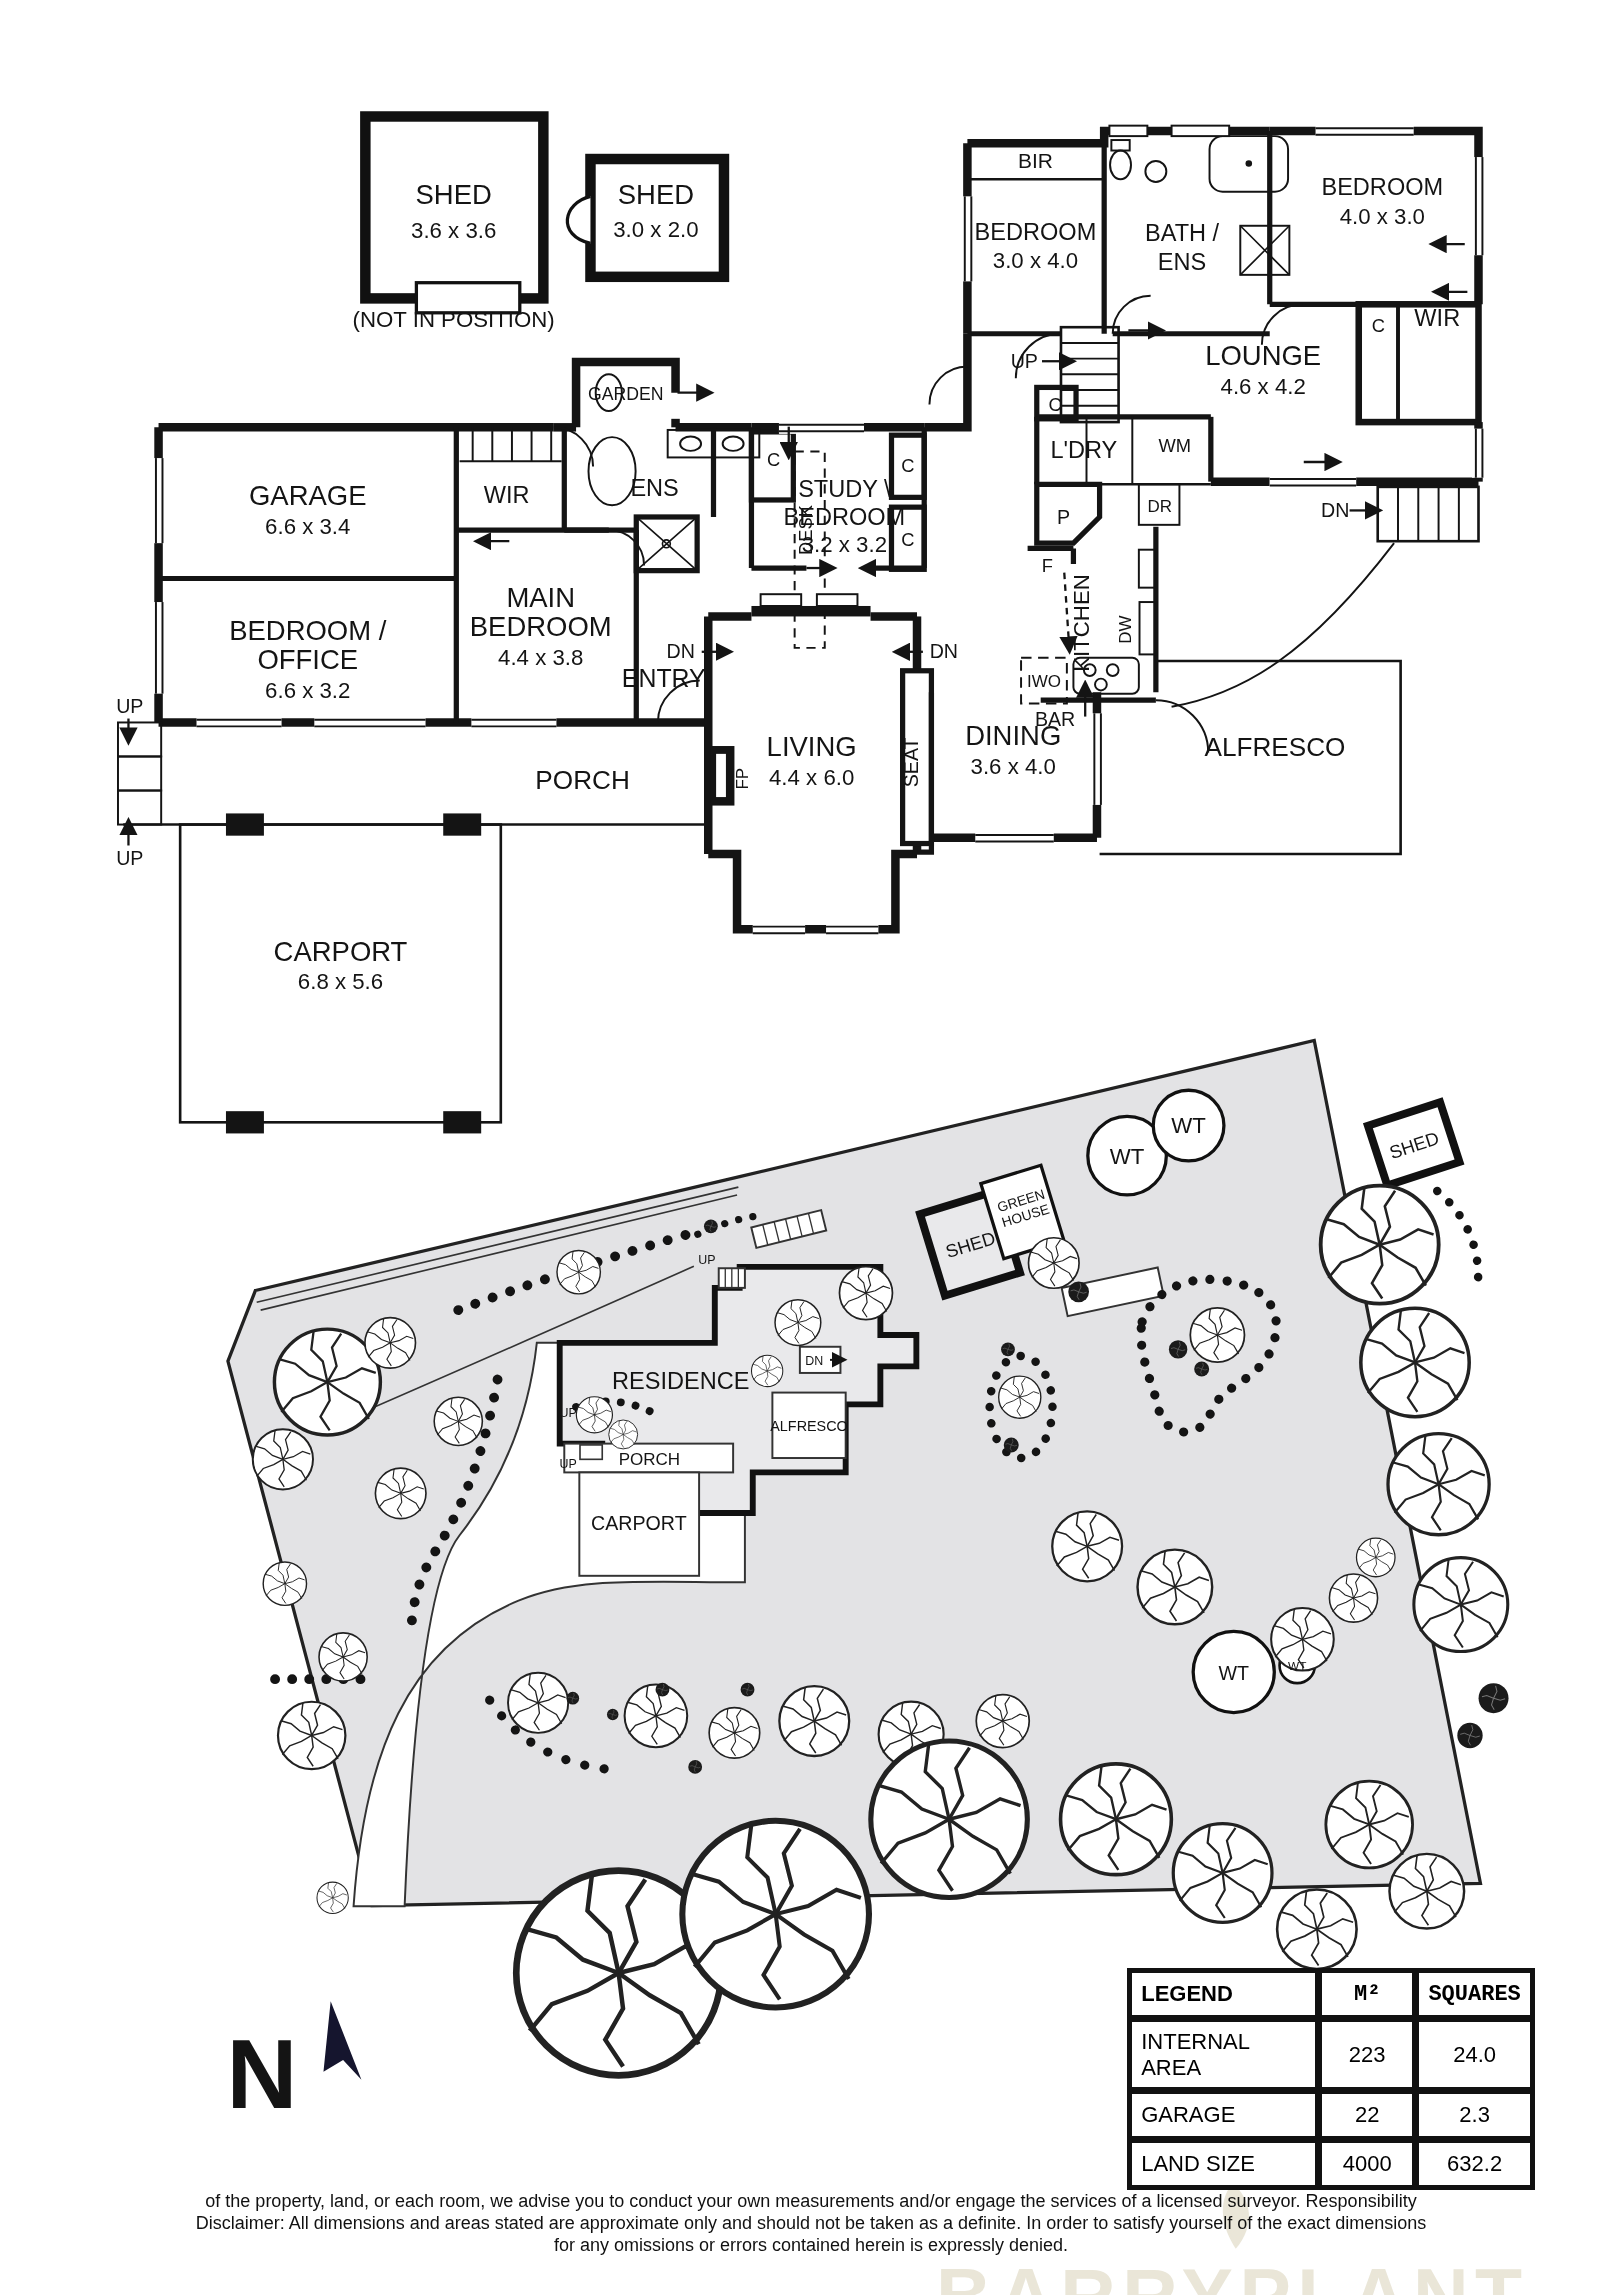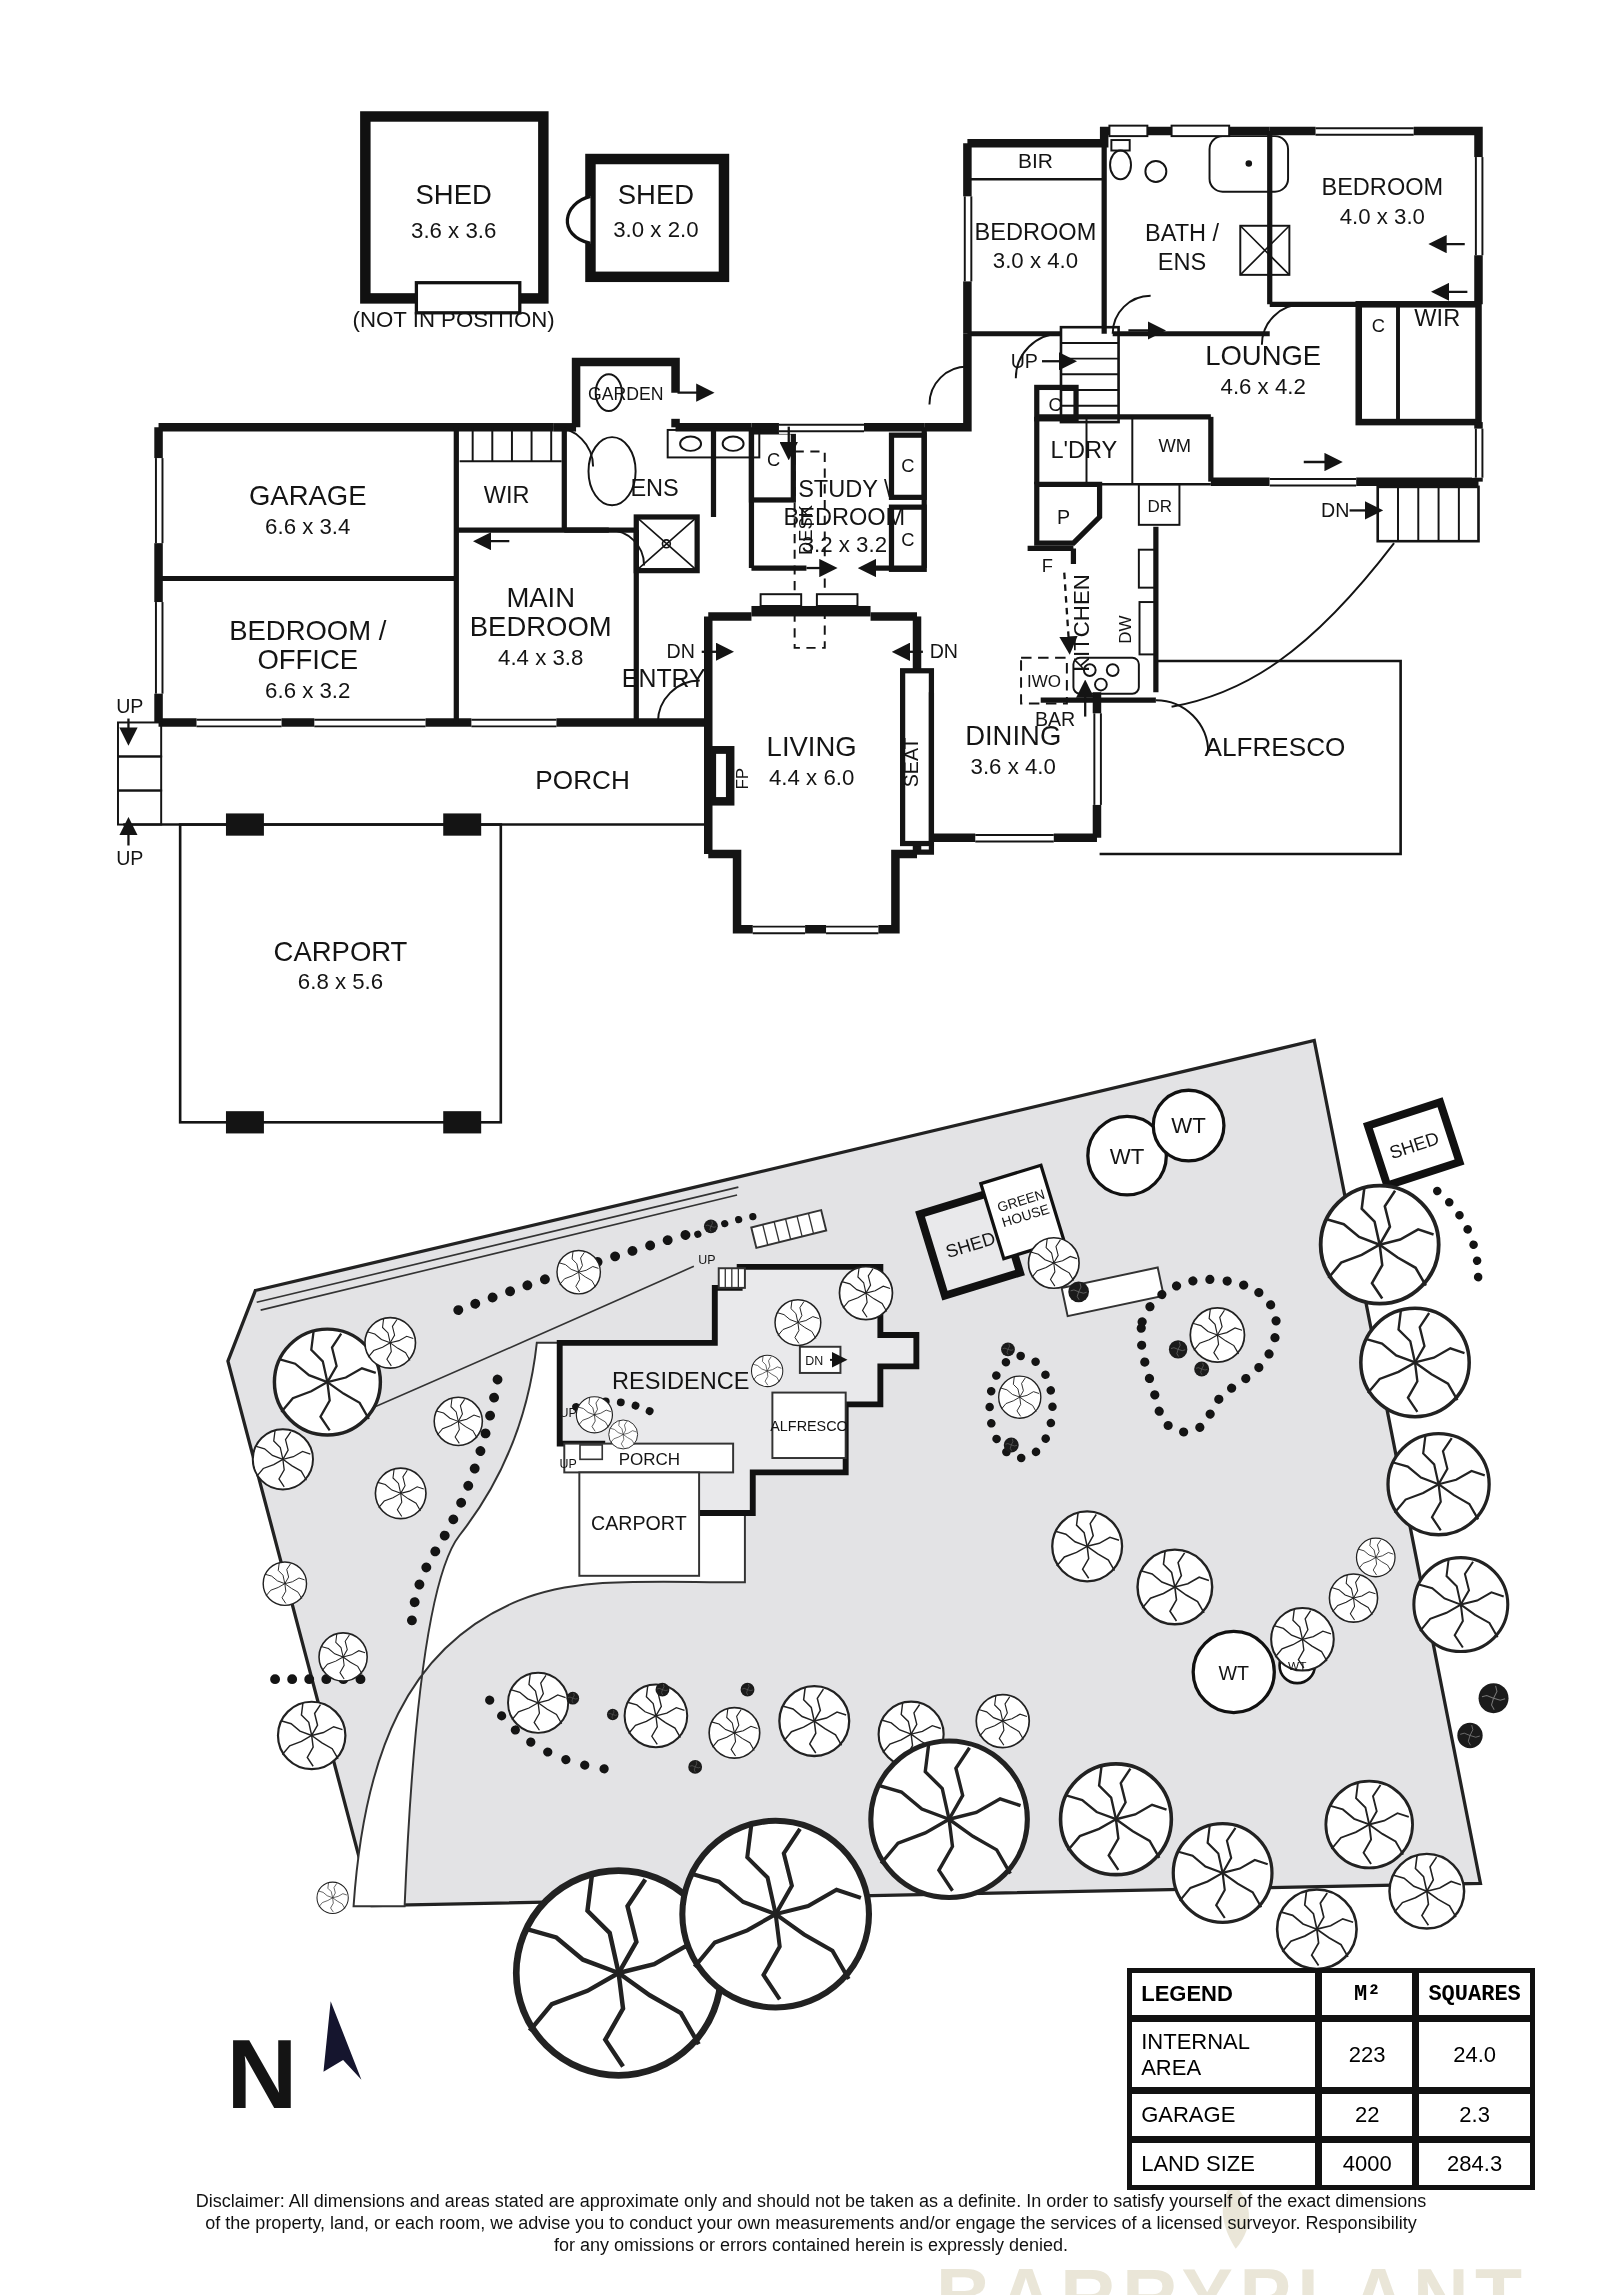--- a/index.html
+++ b/index.html
@@ -512,25 +512,25 @@
     <td class="num">24.0</td>
   </tr>
   <tr>
     <td class="lab">GARAGE</td>
     <td class="num">22</td>
     <td class="num">2.3</td>
   </tr>
   <tr>
     <td class="lab">LAND SIZE</td>
     <td class="num">4000</td>
-    <td class="num">284.3</td>
+    <td class="num">632.2</td>
   </tr>
 </tbody>
     </table>
 
 <div class="disclaimer">
+  <div>of the property, land, or each room, we advise you to conduct your own measurements and/or engage the services of a licensed surveyor. Responsibility</div>
   <div>Disclaimer: All dimensions and areas stated are approximate only and should not be taken as a definite. In order to satisfy yourself of the exact dimensions</div>
-  <div>of the property, land, or each room, we advise you to conduct your own measurements and/or engage the services of a licensed surveyor. Responsibility</div>
   <div>for any omissions or errors contained herein is expressly denied.</div>
 </div>
 
 </div>
 
 
 </body></html>

